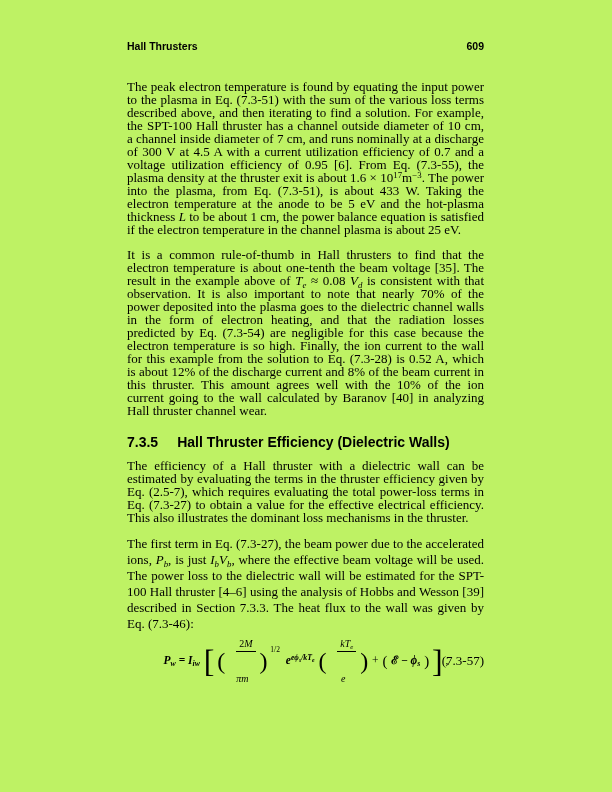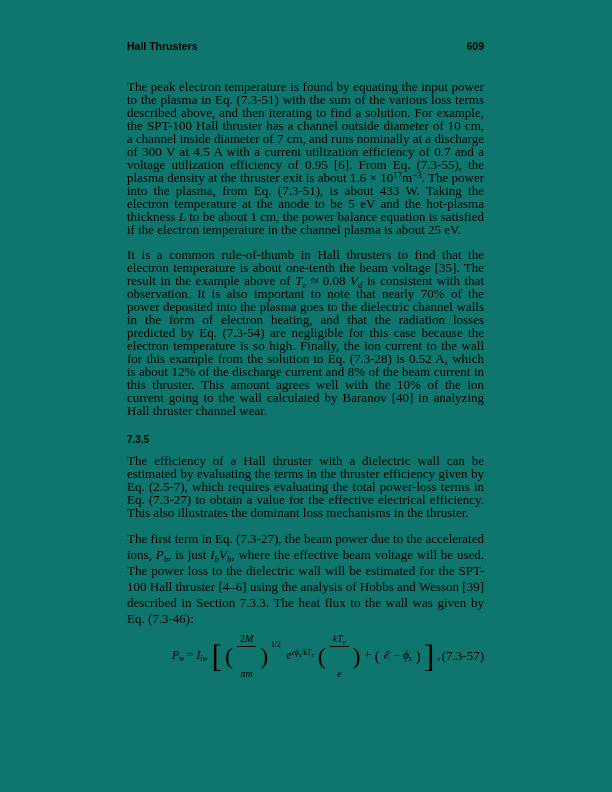--- a/index.html
+++ b/index.html
@@ -1,62 +1,63 @@
 <!DOCTYPE html>
 <html><head>
 <meta charset="utf-8">
 <style>
   html,body{margin:0;padding:0;background:#ffffff;}
-  .page{position:relative;width:612px;height:792px;background:#0f766e;color:#000;overflow:hidden;}
+  .page{position:relative;width:612px;height:792px;background:#bef264;color:#000;overflow:hidden;}
   .content{position:absolute;left:127px;top:40px;width:357px;}
   .running-header{display:flex;justify-content:space-between;align-items:baseline;
     font-family:"Liberation Sans",sans-serif;font-weight:bold;font-size:10.5px;margin-bottom:28px;}
   .body-para{font-family:"Liberation Serif",serif;font-size:13px;line-height:13px;
     text-align:justify;margin:0 0 12px 0;}
   .math-lines{line-height:16px;margin-bottom:6px;}
   .section-heading{display:flex;gap:19px;font-family:"Liberation Sans",sans-serif;
-    font-weight:bold;font-size:10px;margin:17px 0 9px 0;}
+    font-weight:bold;font-size:14px;margin:17px 0 9px 0;}
   
   .seg-i{font-style:italic;}
   .seg-sub{font-size:68%;vertical-align:-0.3em;line-height:0;}
   .seg-sup{font-size:68%;vertical-align:0.5em;line-height:0;}
   .seg-supsub{font-size:50%;vertical-align:0.28em;line-height:0;}
   
   .equation-row{position:relative;height:46px;display:flex;align-items:center;justify-content:center;
     font-family:"Liberation Serif",serif;margin-top:6px;}
   .equation{display:inline-block;font-size:11.5px;white-space:nowrap;}
   .frac{display:inline-block;text-align:center;vertical-align:middle;font-size:10px;
     line-height:1.15;margin:0 1px;}
-  .frac .num{display:block;border-bottom:1px solid #000;padding:0 3px 1px 3px;}
+  .frac .num{display:block;border-bottom:1px solid #000;padding:0 3px 1px 3px;margin-left:7px;}
   .frac .den{display:block;padding-top:1px;margin-top:20px;}
   .paren{display:inline-block;font-size:24px;line-height:0;vertical-align:middle;font-weight:300;}
   .paren.small{font-size:15px;}
   .bracket{display:inline-block;font-size:32px;line-height:0;vertical-align:middle;font-weight:300;}
   .eq-exp{display:inline-block;font-size:7.5px;vertical-align:12px;line-height:0;margin:0 2px 0 0;}
-  .eq-term{margin:0 1px;}
+  .eq-term{margin:0 1px;font-weight:bold;}
   .eq-op{margin:0 1px;}
   .eq-number{position:absolute;right:0;top:50%;transform:translateY(-50%);font-size:13px;}
 </style>
 </head>
 <body>
 
 <div class="page">
   <div class="content">
 
     <div class="running-header">
       <span>Hall Thrusters</span>
       <span>609</span>
     </div>
 
     <p class="body-para"><span>The peak electron temperature is found by equating the input power to the plasma in Eq. (7.3-51) with the sum of the various loss terms described above, and then iterating to find a solution. For example, the SPT-100 Hall thruster has a channel outside diameter of 10 cm, a channel inside diameter of 7 cm, and runs nominally at a discharge of 300 V at 4.5 A with a current utilization efficiency of 0.7 and a voltage utilization efficiency of 0.95 [6]. From Eq. (7.3-55), the plasma density at the thruster exit is about 1.6 × 10</span><span class="seg-sup">17</span><span>m</span><span class="seg-sup">−3</span><span>. The power into the plasma, from Eq. (7.3-51), is about 433 W.  Taking the electron temperature at the anode to be 5 eV and the hot-plasma thickness </span><span class="seg-i">L</span><span> to be about 1 cm, the power balance equation is satisfied if the electron temperature in the channel plasma is about 25 eV.</span></p>
 
     <p class="body-para"><span>It is a common rule-of-thumb in Hall thrusters to find that the electron temperature is about one-tenth the beam voltage [35]. The result in the example above of </span><span class="seg-i">T</span><span class="seg-sub seg-i">e</span><span> ≈ 0.08 </span><span class="seg-i">V</span><span class="seg-sub seg-i">d</span><span> is consistent with that observation. It is also important to note that nearly 70% of the power deposited into the plasma goes to the dielectric channel walls in the form of electron heating, and that the radiation losses predicted by Eq. (7.3-54) are negligible for this case because the electron temperature is so high.  Finally, the ion current to the wall for this example from the solution to Eq. (7.3-28) is 0.52 A, which is about 12% of the discharge current and 8% of the beam current in this thruster. This amount agrees well with the 10% of the ion current going to the wall calculated by Baranov [40] in analyzing Hall thruster channel wear.</span></p>
 
     <h2 class="section-heading">
       <span>7.3.5</span>
+      <span>Hall Thruster Efficiency (Dielectric Walls)</span>
     </h2>
 
     <p class="body-para"><span>The efficiency of a Hall thruster with a dielectric wall can be estimated by evaluating the terms in the thruster efficiency given by Eq. (2.5-7), which requires evaluating the total power-loss terms in Eq. (7.3-27) to obtain a value for the effective electrical efficiency. This also illustrates the dominant loss mechanisms in the thruster.</span></p>
 
     <p class="body-para math-lines"><span>The first term in Eq. (7.3-27), the beam power due to the accelerated ions, </span><span class="seg-i">P</span><span class="seg-sub seg-i">b</span><span>, is just </span><span class="seg-i">I</span><span class="seg-sub seg-i">b</span><span class="seg-i">V</span><span class="seg-sub seg-i">b</span><span>, where the effective beam voltage will be used. The power loss to the dielectric wall will be estimated for the SPT-100 Hall thruster [4–6] using the analysis of Hobbs and Wesson [39] described in Section 7.3.3. The heat flux to the wall was given by Eq. (7.3-46):</span></p>
 
     <div class="equation-row">
       <span class="equation">
         <span class="eq-term"><span class="seg-i">P</span><span class="seg-sub seg-i">w</span><span> = </span><span class="seg-i">I</span><span class="seg-sub seg-i">iw</span></span>
         <span class="bracket">[</span>

